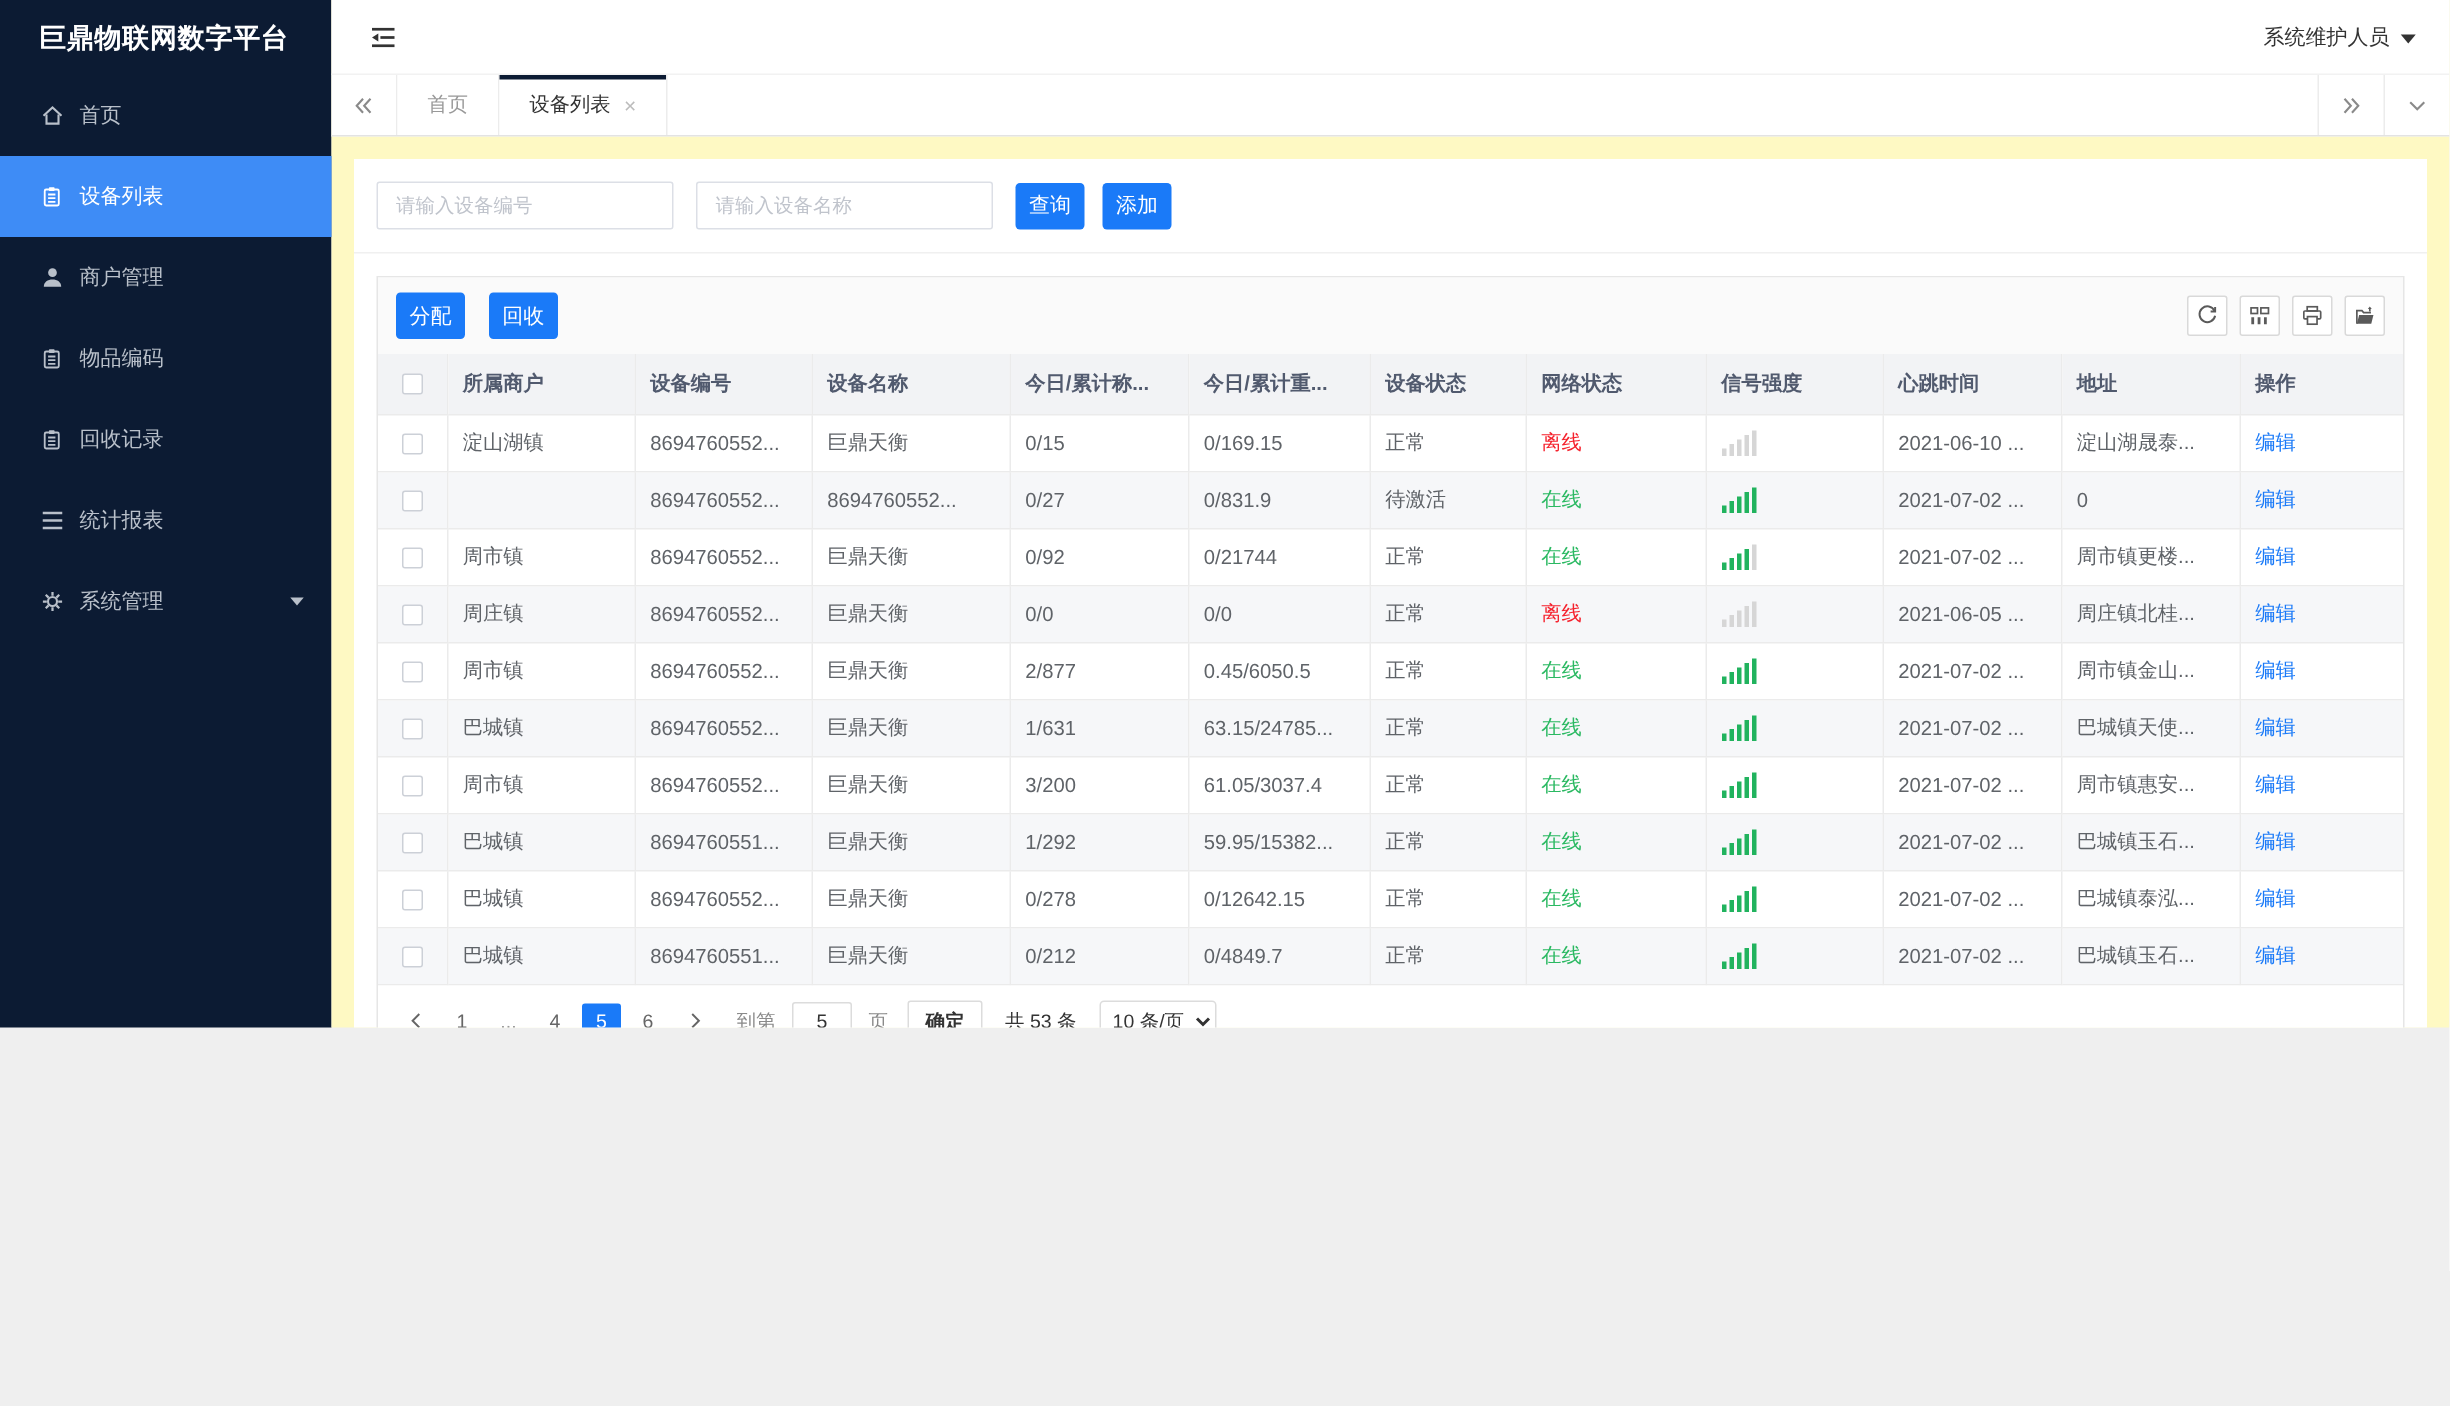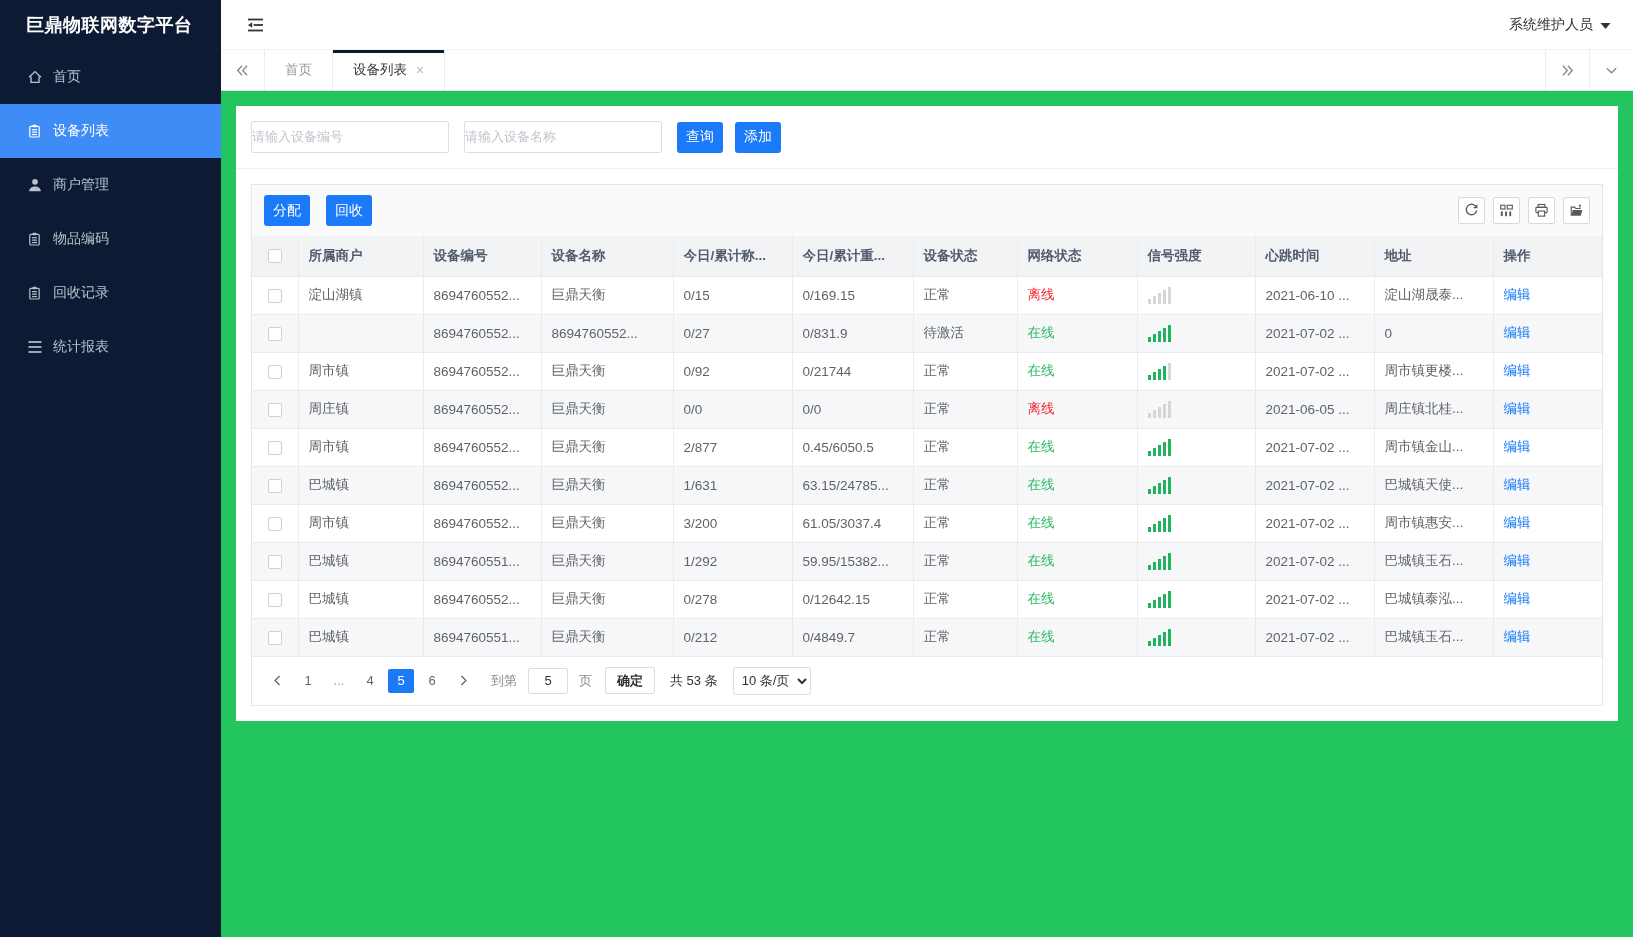--- a/index.html
+++ b/index.html
@@ -1,49 +1,49 @@
 <!DOCTYPE html>
 <html><head>
 <meta charset="utf-8">
 <style>
   * { box-sizing: border-box; margin: 0; padding: 0; }
   html,body { width:1633px; height:937px; overflow:hidden; }
   body { font-family:"Liberation Sans","DejaVu Sans",sans-serif; background:#efefef; font-size:14px; color:#333; }
-  .app { display:flex; width:1633px; height:937px; }
+  .app { display:flex; width:1633px; height:685px; }
 
   
   .sidebar { width:221px; flex:none; background:#0c1b33; color:#b9c0ca; }
   .logo { height:50px; display:flex; align-items:center; padding-left:26px; color:#fff; font-size:18px; font-weight:600; letter-spacing:.5px; white-space:nowrap; }
   .side-item { height:54px; display:flex; align-items:center; padding-left:26px; font-size:14px; cursor:pointer; position:relative; color:#b9c0ca; }
   .side-item.active { background:#3e8cf6; color:#fff; }
   .sicon { width:17px; height:17px; margin-right:10px; display:inline-flex; align-items:center; justify-content:center; }
   .sicon svg { display:block; }
   .scaret { position:absolute; right:18px; top:50%; transform:translateY(-50%); display:inline-flex; }
 
   
-  .main-col { flex:1; min-width:0; display:flex; flex-direction:column; background:#22c55e; }
+  .main-col { flex:1; min-width:0; display:flex; flex-direction:column; background:#fef9c3; }
   .topbar { height:50px; background:#fff; display:flex; align-items:center; justify-content:space-between; padding:0 22px 0 26px; border-bottom:1px solid #f2f2f2; }
   .hamburger { display:inline-flex; cursor:pointer; color:#333; }
   .user { display:inline-flex; align-items:center; gap:7px; cursor:pointer; font-size:14px; color:#333; }
 
   .tabbar { height:41px; background:#fff; border-bottom:1px solid #e3e3e3; display:flex; align-items:stretch; }
   .tab-ctrl { width:44px; display:flex; align-items:center; justify-content:center; color:#8a8a8a; cursor:pointer; }
   .tab-ctrl.bl { border-left:1px solid #ececec; }
   .tab-ctrl.br { border-right:1px solid #ececec; }
   .tab { display:flex; align-items:center; gap:9px; padding:0 20px; font-size:13.5px; color:#999; border-right:1px solid #ececec; cursor:pointer; position:relative; background:#fff; }
   .tab.active { color:#333; }
   .tab.active::before { content:""; position:absolute; left:0; top:0; right:0; height:3px; background:#0c1b33; }
   .tab-close { color:#bcbcbc; font-size:14px; line-height:1; }
   .tab-spacer { flex:1; }
 
   
   .content { flex:1; padding:15px; overflow:hidden; }
   .card { background:#fff; }
   .search-row { padding:15px; display:flex; align-items:center; border-bottom:1px solid #f0f0f0; }
-  .inp { width:198px; height:32px; border:1px solid #dcdfe6; border-radius:2px; padding:0 0; font-size:13px; color:#333; outline:none; margin-right:15px; font-family:Liberation Serif, serif; }
+  .inp { width:198px; height:32px; border:1px solid #dcdfe6; border-radius:2px; padding:0 12px; font-size:13px; color:#333; outline:none; margin-right:15px; font-family:Liberation Serif, serif; }
   .inp::placeholder { color:#c0c4cc; }
   .btn { height:31px; padding:0 9px; background:#1a7af8; color:#fff; border:none; border-radius:3px; font-size:14px; cursor:pointer; font-family:inherit; }
   .btn + .btn { margin-left:12px; }
 
   .table-area { padding:15px; }
   .table-block { border:1px solid #e6e6e6; }
   .table-toolbar { display:flex; align-items:center; justify-content:space-between; padding:10px 12px; background:#fafafa; }
   .tool-icons { display:flex; gap:8px; }
   .icon-btn { width:27px; height:27px; border:1px solid #d9d9d9; border-radius:2px; background:#fff; display:inline-flex; align-items:center; justify-content:center; color:#5a5a5a; cursor:pointer; }
 
@@ -138,20 +138,41 @@
         </div>
         <div class="side-item">
           <span class="sicon">
             <svg width="16" height="14" viewBox="0 0 16 14" fill="none" stroke="currentColor" stroke-width="1.7">
               <line x1="1.5" y1="2" x2="14.5" y2="2"></line>
               <line x1="1.5" y1="7" x2="14.5" y2="7"></line>
               <line x1="1.5" y1="12" x2="14.5" y2="12"></line>
             </svg>
           </span>
           <span>统计报表</span>
+        </div>
+        <div class="side-item">
+          <span class="sicon">
+            <svg width="16" height="16" viewBox="0 0 16 16" fill="none" stroke="currentColor" stroke-width="1.5">
+              <circle cx="8" cy="8" r="3" stroke-width="1.4"></circle>
+              <line x1="8" y1="1.6" x2="8" y2="4.2"></line>
+              <line x1="8" y1="11.8" x2="8" y2="14.4"></line>
+              <line x1="1.6" y1="8" x2="4.2" y2="8"></line>
+              <line x1="11.8" y1="8" x2="14.4" y2="8"></line>
+              <line x1="3.5" y1="3.5" x2="5.4" y2="5.4"></line>
+              <line x1="10.6" y1="10.6" x2="12.5" y2="12.5"></line>
+              <line x1="10.6" y1="5.4" x2="12.5" y2="3.5"></line>
+              <line x1="3.5" y1="12.5" x2="5.4" y2="10.6"></line>
+            </svg>
+          </span>
+          <span>系统管理</span>
+          <span class="scaret">
+            <svg width="10" height="7" viewBox="0 0 10 7" fill="currentColor">
+              <polygon points="0.5,0.8 9.5,0.8 5,6.2"></polygon>
+            </svg>
+          </span>
         </div>
       </nav>
   </aside>
 
   <div class="main-col">
 
     <header class="topbar">
       <span class="hamburger">
         <svg width="18" height="16" viewBox="0 0 18 16" fill="#333">
             <rect x="1" y="1.6" width="15" height="1.8"></rect>

